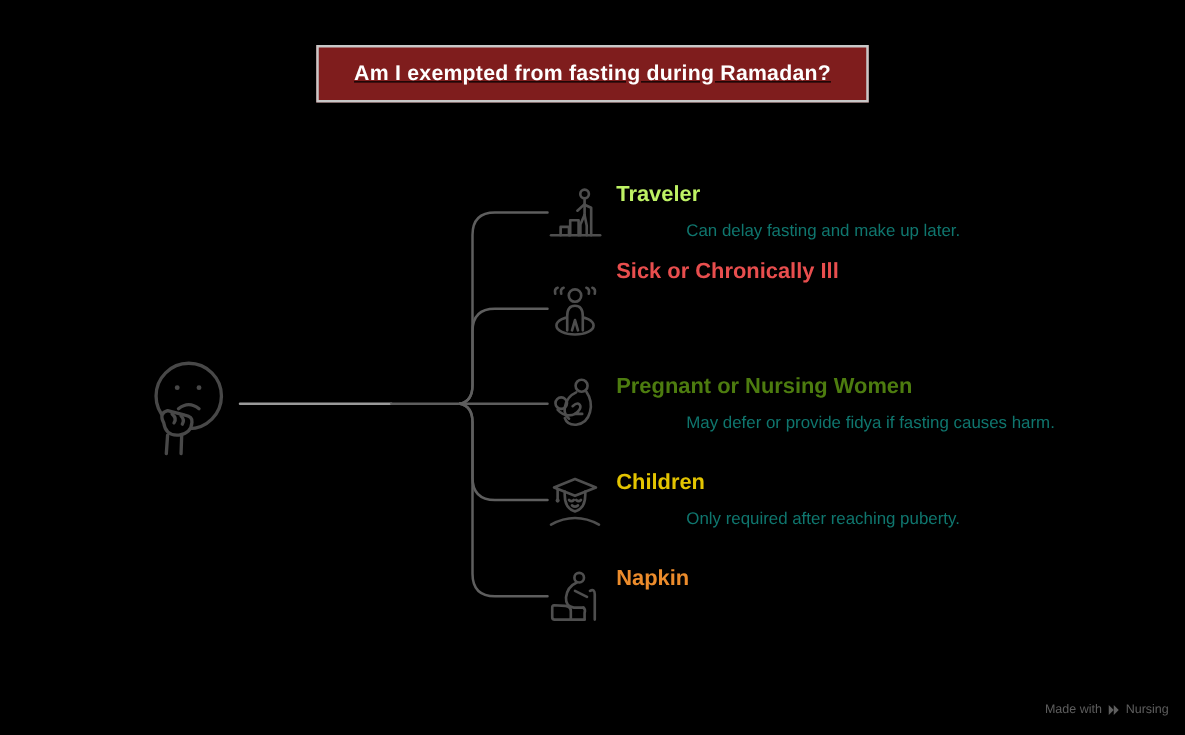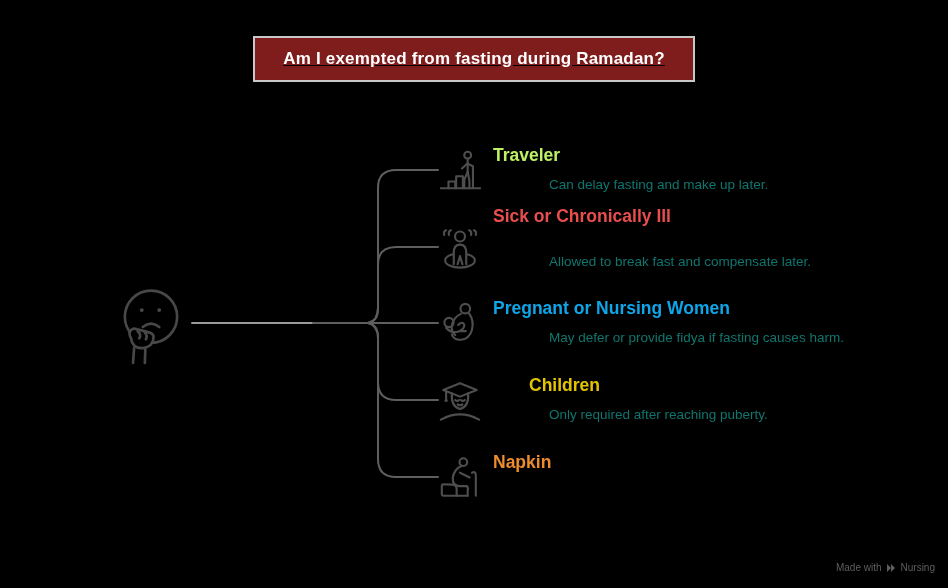--- a/index.html
+++ b/index.html
@@ -92,48 +92,47 @@
       <path d="M17.5 42 V30 Q17.5 21.5 24 21.5 Q30.5 21.5 30.5 30 V42" fill="#000000"></path>
       <path d="M21.5 42 L24 33.5 L26.5 42"></path>
       <circle cx="24" cy="13" r="5.2" fill="#000000"></circle>
       <path d="M9.5 6.5 Q6.5 7.5 7.5 11.5"></path>
       <path d="M14.5 6.5 Q11.5 7.5 12.5 11.5"></path>
       <path d="M33.5 6.5 Q36.5 7.5 35.5 11.5"></path>
       <path d="M38.5 6.5 Q41.5 7.5 40.5 11.5"></path>
     </g>
   </svg>
   <div class="blabel l2" style="color: rgb(232, 78, 78);">Sick or Chronically Ill</div>
-  <div class="bdesc d2">Allowed to break fast and compensate later.</div>
 
   <svg class="bicon i3" viewBox="0 0 48 48">
     <g class="icon-stroke">
       <circle cx="29.5" cy="9" r="5"></circle>
       <circle cx="12.5" cy="23.5" r="4.8"></circle>
       <path d="M25 14.5 Q17 18 15.5 27 Q14.5 33 19 36.5"></path>
       <path d="M33.5 14 Q39 22 36.5 31 Q34 40.5 25 41.5 Q17.5 42 15.5 36"></path>
       <path d="M9.5 29 Q16 36.5 25 32"></path>
       <path d="M22 26 Q27 21.5 28.5 26 Q29 29 24 32.5 H30"></path>
     </g>
   </svg>
-  <div class="blabel l3" style="color: #0ea5e9;">Pregnant or Nursing Women</div>
+  <div class="blabel l3" style="color: #4d7c0f;">Pregnant or Nursing Women</div>
   <div class="bdesc d3">May defer or provide fidya if fasting causes harm.</div>
 
   <svg class="bicon i4" viewBox="0 0 48 48">
     <g class="icon-stroke">
       <path d="M6.5 13.5 L24 6.5 L41.5 13.5 L24 20.5 Z"></path>
       <path d="M9.5 15 V22.5"></path>
       <path d="M15.5 17 Q14.5 31 24 33.5 Q33.5 31 32.5 17"></path>
       <path d="M19 24 Q21 26 23 24"></path>
       <path d="M25 24 Q27 26 29 24"></path>
       <path d="M21.5 28.5 Q24 30.5 26.5 28.5"></path>
       <path d="M4 44.5 Q24 33.5 44 44.5"></path>
     </g>
     <circle cx="9.5" cy="24.5" r="1.7" fill="#4e4e4e"></circle>
   </svg>
-  <div class="blabel l4" style="color: rgb(227, 196, 0); margin-left: 36px;">Children</div>
+  <div class="blabel l4" style="color: rgb(227, 196, 0);">Children</div>
   <div class="bdesc d4">Only required after reaching puberty.</div>
 
   <svg class="bicon i5" viewBox="0 0 48 48">
     <g class="icon-stroke">
       <circle cx="27.5" cy="8.5" r="4"></circle>
       <path d="M25.5 12.5 Q17.5 16 16.5 25 Q16 32.5 23 33.5 L31 33.5"></path>
       <path d="M24 19.5 L34 24.5"></path>
       <path d="M36.5 19.5 Q40.5 17.5 40.5 22.5 L40.5 43.5"></path>
       <path d="M31 33.5 Q33 35 32 38 L32 43.5"></path>
       <path d="M6.5 31.5 Q5 31.5 5 33.5 L5 41.5 Q5 43.5 7 43.5 L20.5 43.5 L20.5 36.5 Q20.5 32.5 16 32 Z"></path>

